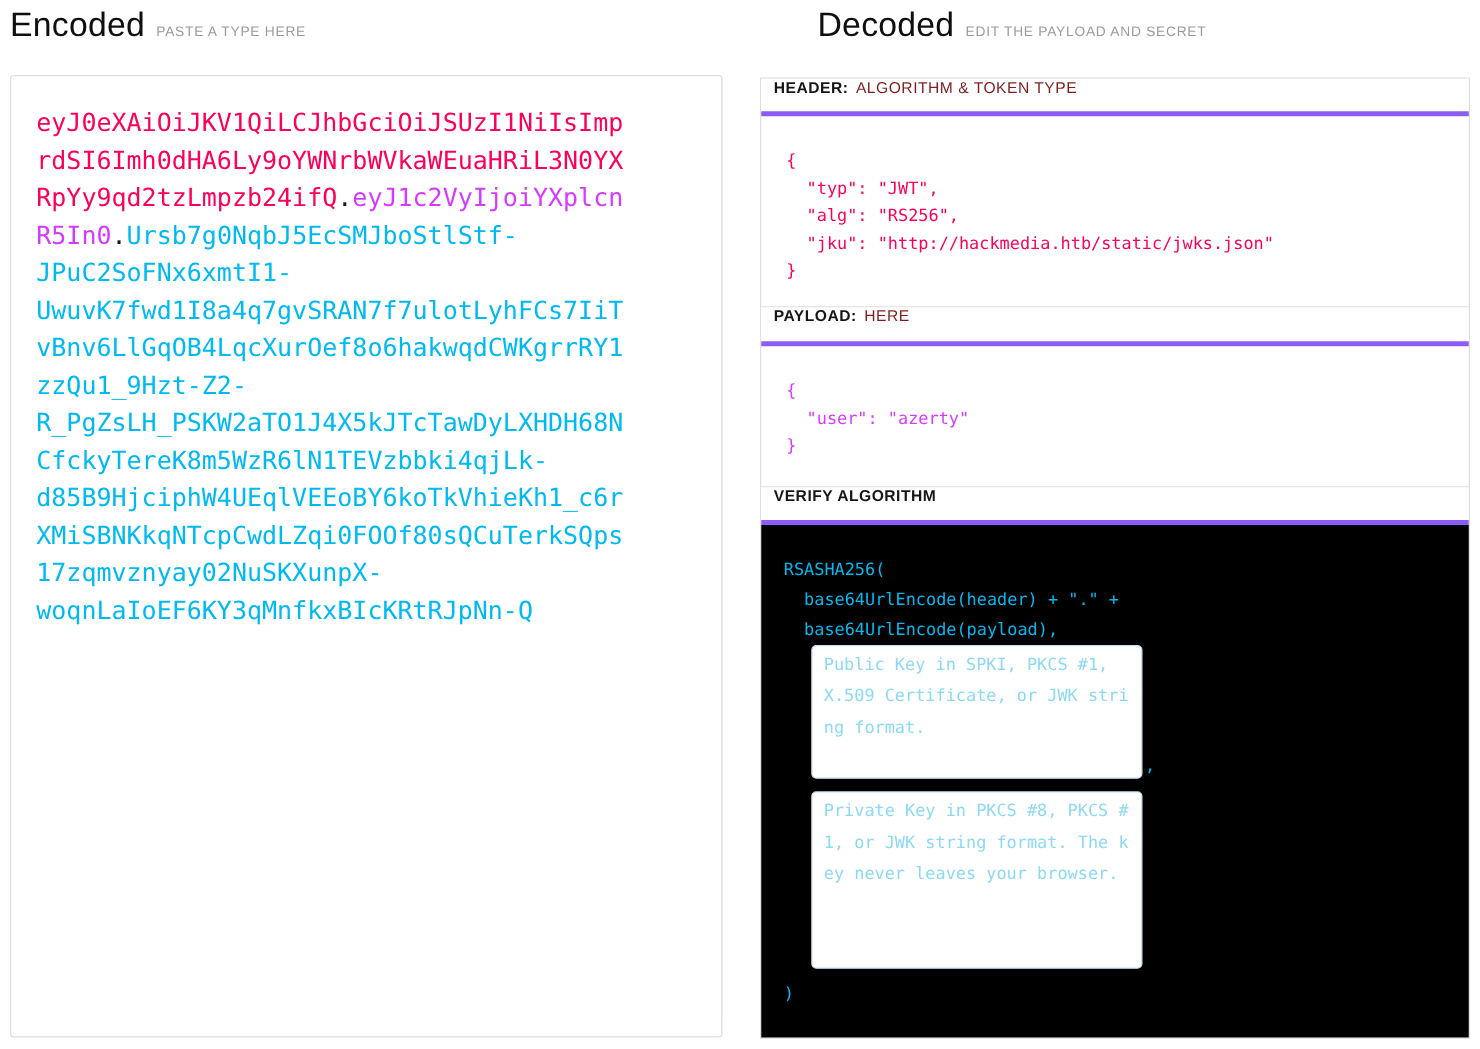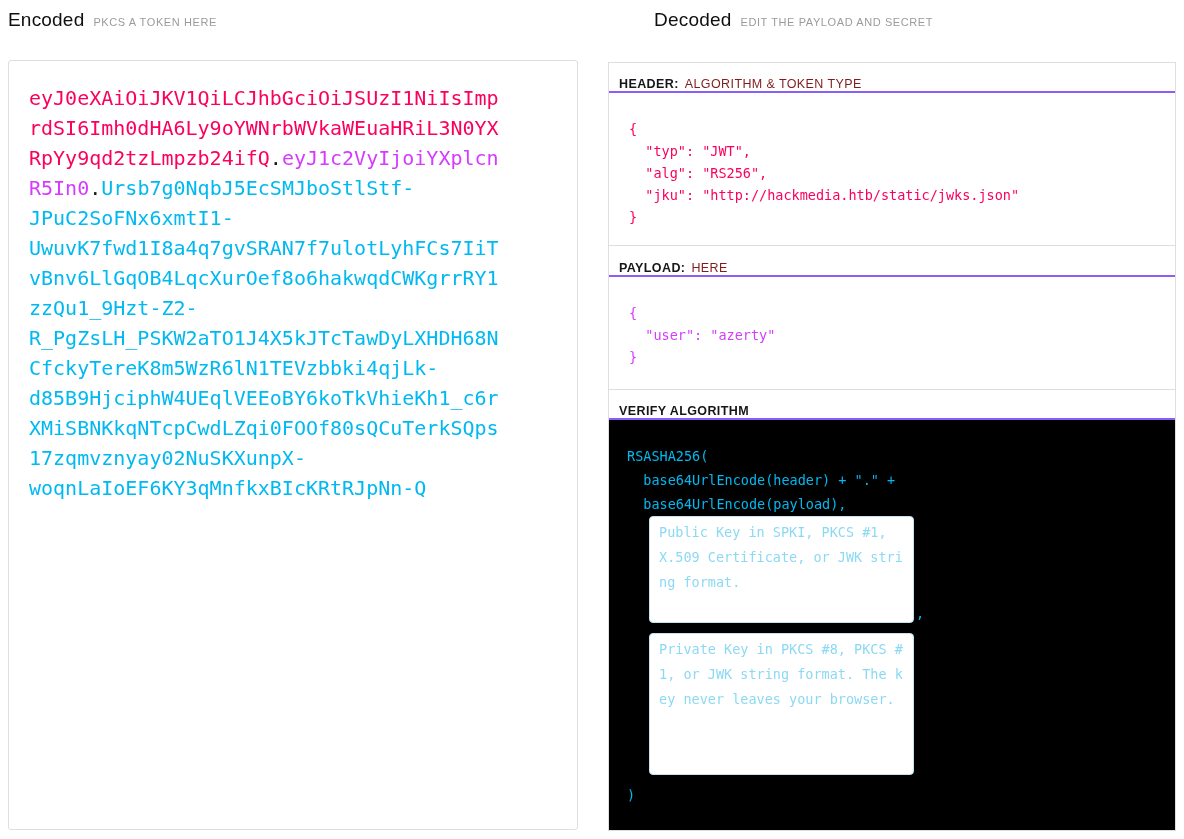--- a/index.html
+++ b/index.html
@@ -10,21 +10,21 @@
     position: relative;
     overflow: hidden;
     font-family: "Liberation Sans", "DejaVu Sans", sans-serif;
   }
 
   
   .head { position: absolute; top: 0; display: flex; align-items: baseline; gap: 9px; }
   .head-left  { left: 8px; }
   .head-right { left: 608px; margin-left: 46px; }
   .head h1 {
-    margin: 0; font-size: 19px; line-height: 40px;
+    margin: 0; font-size: 27px; line-height: 40px;
     font-weight: 500; color: #0f0f0f; letter-spacing: 0.2px;
   }
   .head .sub {
     font-size: 11px; font-weight: 500; color: #9b9b9b; letter-spacing: 0.6px;
   }
 
   
   .panel-encoded {
     position: absolute; left: 8px; top: 60px;
     width: 570px; height: 770px;
@@ -42,23 +42,23 @@
   .t-p   { color: var(--c-payload, #d63aff); }
   .t-s   { color: var(--c-signature, #00b9f1); }
 
   
   .decoded-col {
     position: absolute; left: 608px; top: 62px;
     width: 568px; height: 769px;
     border: 1px solid #dedede; background: #fff;
   }
   .bar {
-    display: flex; align-items: flex-end; gap: 6px;
+    display: flex; align-items: flex-start; gap: 6px;
     height: 30px; padding: 0 10px;
-    background: #fff; border-bottom: 2px solid #8b5cf6;
+    background: #fff; border-bottom: 4px solid #8b5cf6;
   }
   .bar .lbl { font-size: 12.5px; font-weight: 600; color: #161616; letter-spacing: 0.4px; }
   .bar .sublbl { font-size: 12.5px; font-weight: 400; color: #7f1d1d; letter-spacing: 0.4px; }
   .bar-payload { height: 31px; }
 
   pre.code {
     margin: 0; padding: 25px 20px;
     font-family: "DejaVu Sans Mono", "Liberation Mono", monospace;
     font-size: 13.5px; line-height: 22px;
     white-space: pre; cursor: text;
@@ -91,21 +91,21 @@
   .ta-public  { height: 107px; }
   .ta-private { height: 142px; margin-top: 10px; }
   .comma { margin-left: 2px; line-height: 20px; }
   .paren-close { margin-top: 8px; }
 </style>
 </head>
 <body>
 
 <div class="head head-left">
   <h1>Encoded</h1>
-  <span class="sub">PKCS A TOKEN HERE</span>
+  <span class="sub">PASTE A TYPE HERE</span>
 </div>
 
 <div class="head head-right">
   <h1>Decoded</h1>
   <span class="sub">EDIT THE PAYLOAD AND SECRET</span>
 </div>
 
 <div class="panel-encoded">
   <div class="token"><span class="t-h">eyJ0eXAiOiJKV1QiLCJhbGciOiJSUzI1NiIsImprdSI6Imh0dHA6Ly9oYWNrbWVkaWEuaHRiL3N0YXRpYy9qd2tzLmpzb24ifQ</span><span class="t-dot">.</span><span class="t-p">eyJ1c2VyIjoiYXplcnR5In0</span><span class="t-dot">.</span><span class="t-s">Ursb7g0NqbJ5EcSMJboStlStf-JPuC2SoFNx6xmtI1-UwuvK7fwd1I8a4q7gvSRAN7f7ulotLyhFCs7IiTvBnv6LlGqOB4LqcXurOef8o6hakwqdCWKgrrRY1zzQu1_9Hzt-Z2-R_PgZsLH_PSKW2aTO1J4X5kJTcTawDyLXHDH68NCfckyTereK8m5WzR6lN1TEVzbbki4qjLk-d85B9HjciphW4UEqlVEEoBY6koTkVhieKh1_c6rXMiSBNKkqNTcpCwdLZqi0FOOf80sQCuTerkSQps17zqmvznyay02NuSKXunpX-woqnLaIoEF6KY3qMnfkxBIcKRtRJpNn-Q</span></div>
 </div>

